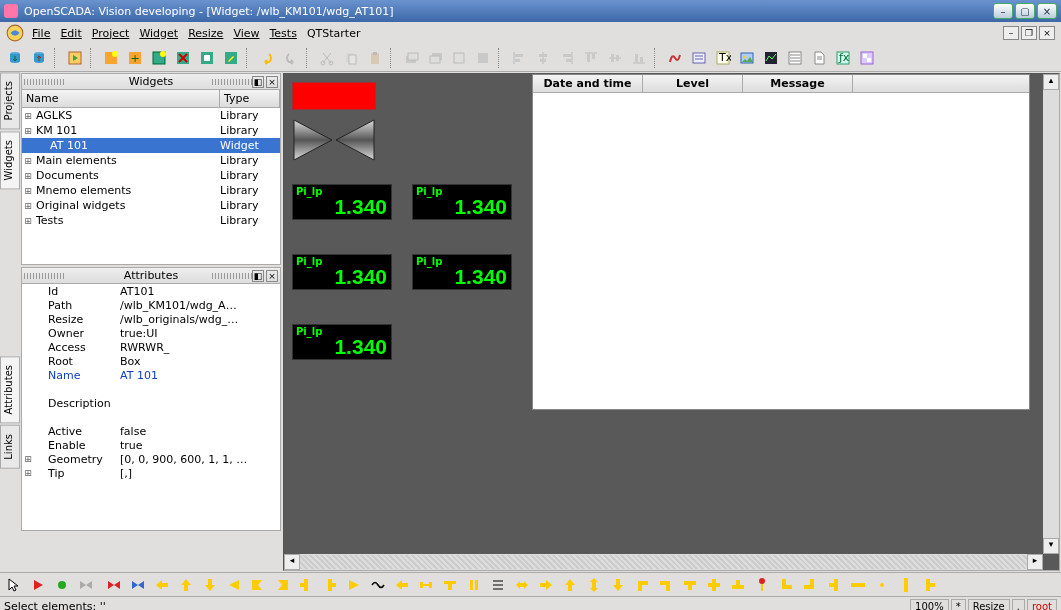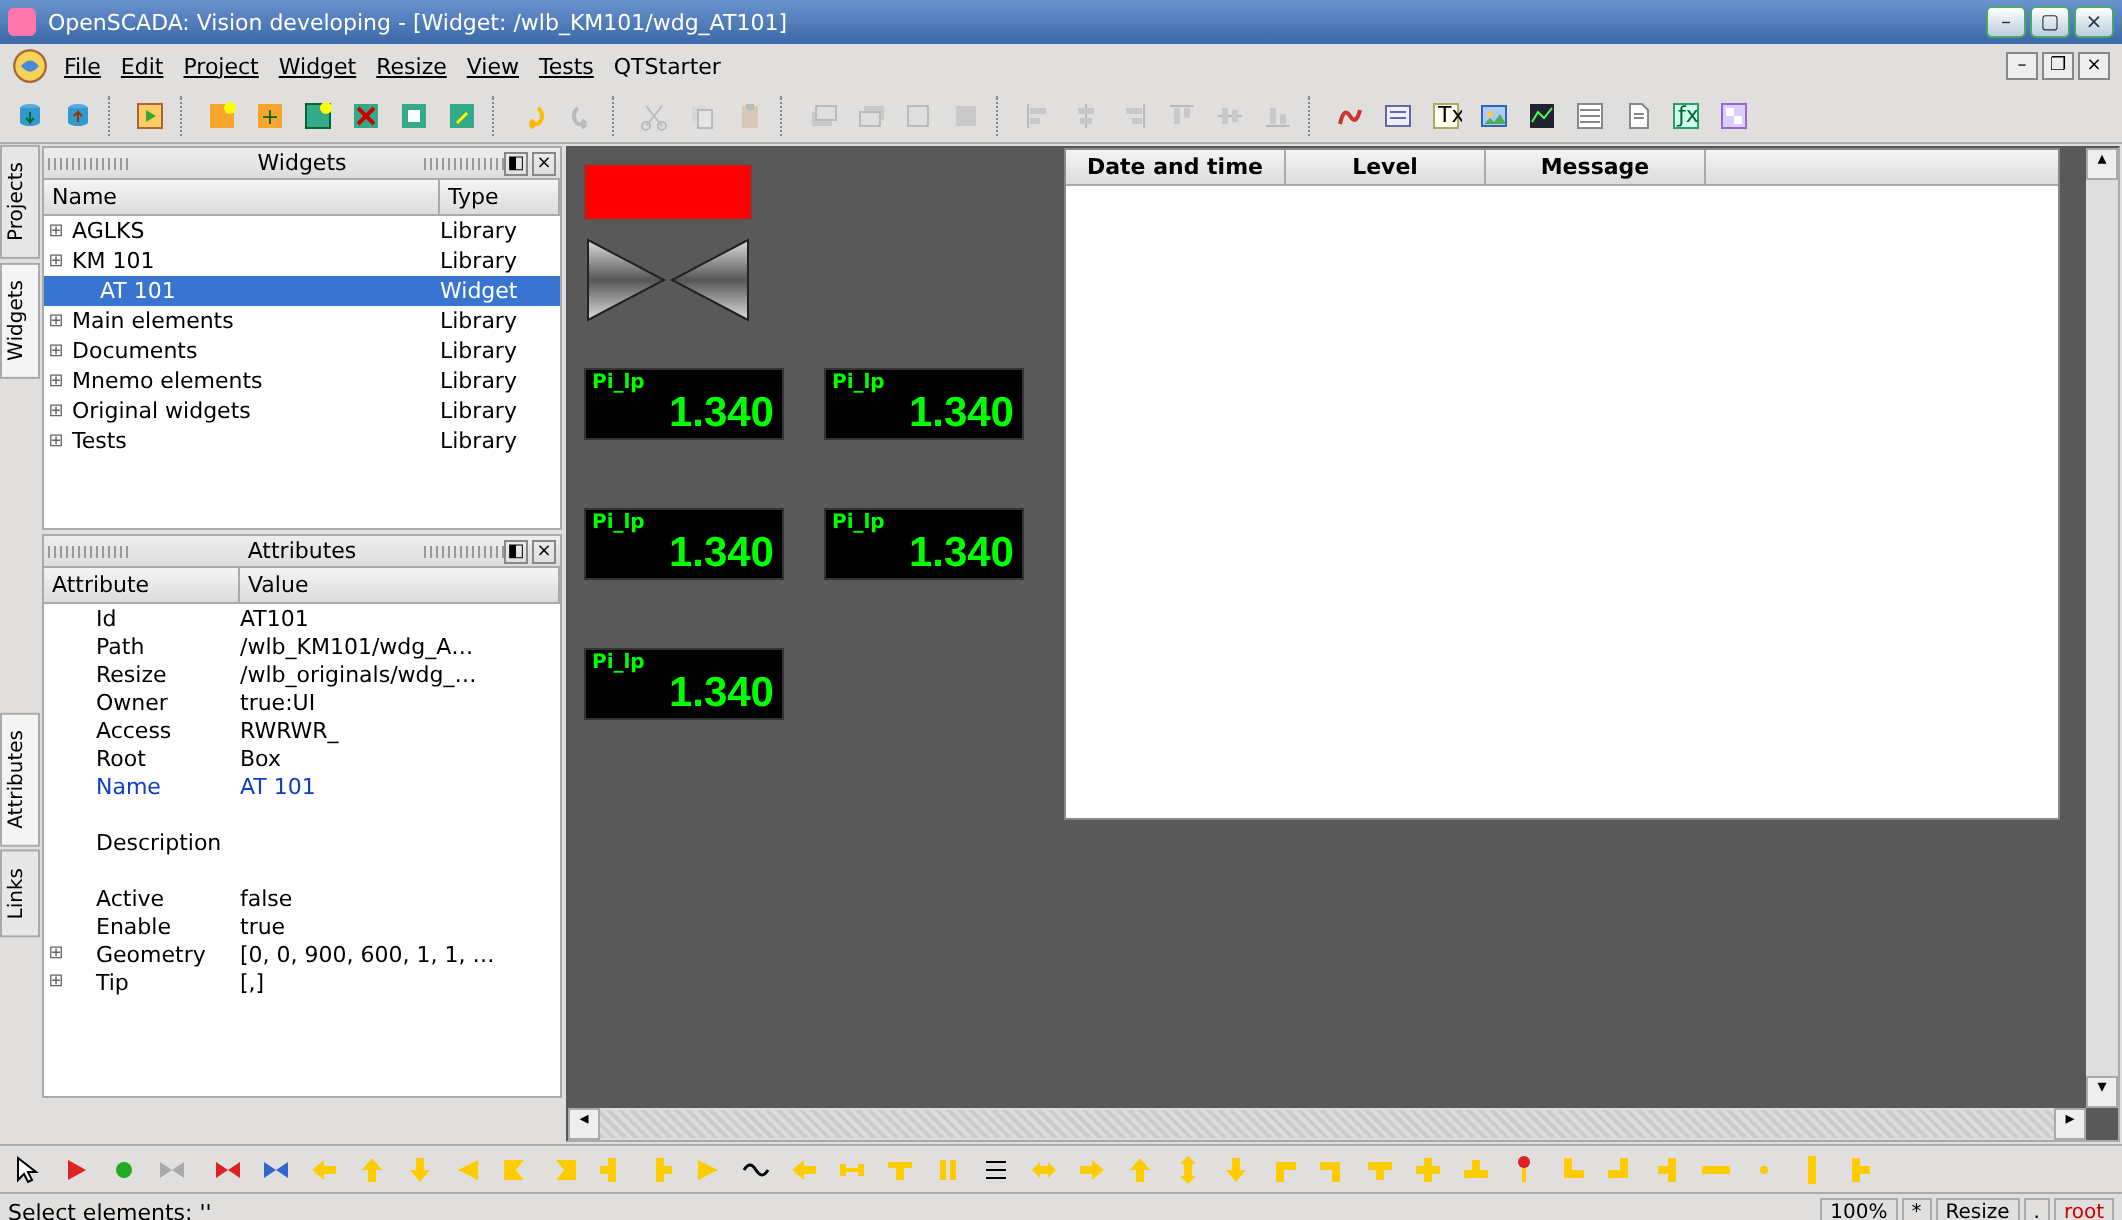--- a/index.html
+++ b/index.html
@@ -409,24 +409,20 @@
       </div>
 
       <div class="dock">
         <div class="dockhdr">
             <div class="dots"></div>
             <span>Attributes</span>
             <div class="dots r"></div>
             <div class="dkbtn f">◧</div>
             <div class="dkbtn">×</div>
           </div>
-        <div class="attrhdr">
-          <div style="width:98px">Attribute</div>
-          <div style="flex:1">Value</div>
-        </div>
         <div class="attr" id="attr">
             <div class="arow">
               <span class="exp"></span>
               <span class="ak">Id</span>
               <span class="av">AT101</span>
             </div>
             <div class="arow">
               <span class="exp"></span>
               <span class="ak">Path</span>
               <span class="av">/wlb_KM101/wdg_A…</span>

